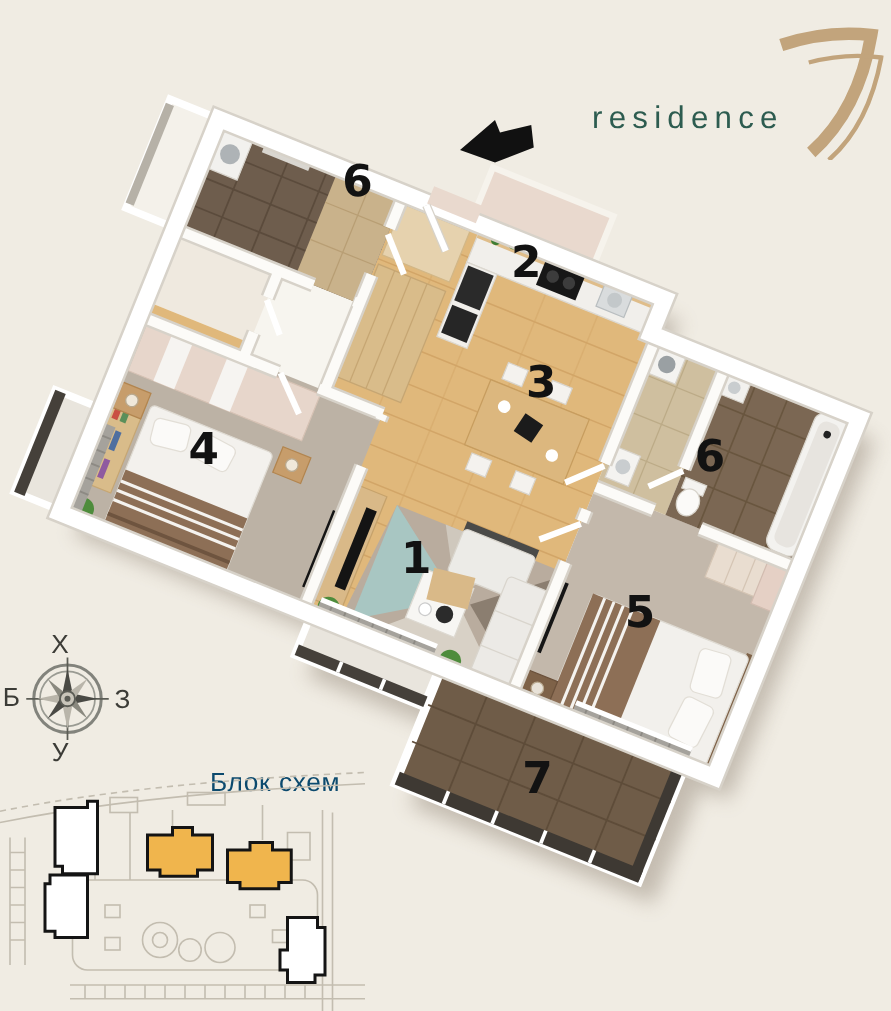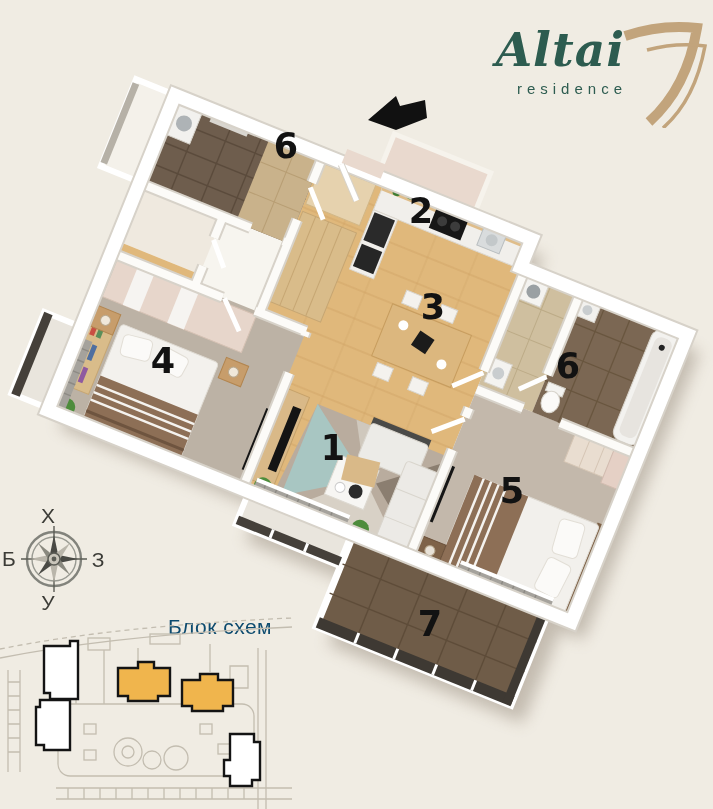--- a/index.html
+++ b/index.html
@@ -10,21 +10,21 @@
   }
   
   .logo{position:absolute;top:8px;right:6px;width:252px;height:120px;}
   .logo-title{
     position:absolute;top:18px;right:82px;
     font-family:"DejaVu Serif", serif;font-style:italic;font-weight:700;
     font-size:47px;color:#2d5c50;letter-spacing:1px;line-height:1;
   }
   .logo-sub{
     position:absolute;top:72px;right:80px;
-    font-size:15px;color:#2d5c50;letter-spacing:5px;font-weight:500;
+    font-size:25px;color:#2d5c50;letter-spacing:5px;font-weight:500;
   }
   .logo-mark{position:absolute;top:2px;right:0;}
   
   .room-num{
     position:absolute;transform:translate(-50%,-50%);
     font-family:"DejaVu Sans", sans-serif;font-weight:700;
     font-size:35px;color:#121212;line-height:1;
   }
   
   .compass{position:absolute;left:0px;top:496px;width:120px;height:124px;}
@@ -356,21 +356,20 @@
 <div class="room-num" style="left:286px;top:146px">6</div>
 <div class="room-num" style="left:421px;top:211px">2</div>
 <div class="room-num" style="left:433px;top:307px">3</div>
 <div class="room-num" style="left:163px;top:361px">4</div>
 <div class="room-num" style="left:568px;top:366px">6</div>
 <div class="room-num" style="left:333px;top:448px">1</div>
 <div class="room-num" style="left:512px;top:491px">5</div>
 <div class="room-num" style="left:430px;top:624px">7</div>
 
 <div class="logo">
-  <div class="logo-title">Altai</div>
   <div class="logo-sub">residence</div>
   <svg class="logo-mark" width="86" height="118" viewBox="0 0 86 118">
     <path d="M4,26 Q40,14 76,18 Q66,78 28,112" fill="none" stroke="#c2a47c" stroke-width="10"></path>
     <path d="M26,40 Q56,32 84,36 Q74,90 42,118" fill="none" stroke="#c2a47c" stroke-width="3.5"></path>
   </svg>
 </div>
 
 <div class="compass">
   <svg width="120" height="124" viewBox="0 0 120 124">
     <circle cx="54" cy="63" r="27" fill="none" stroke="#82837c" stroke-width="2.4"></circle>

